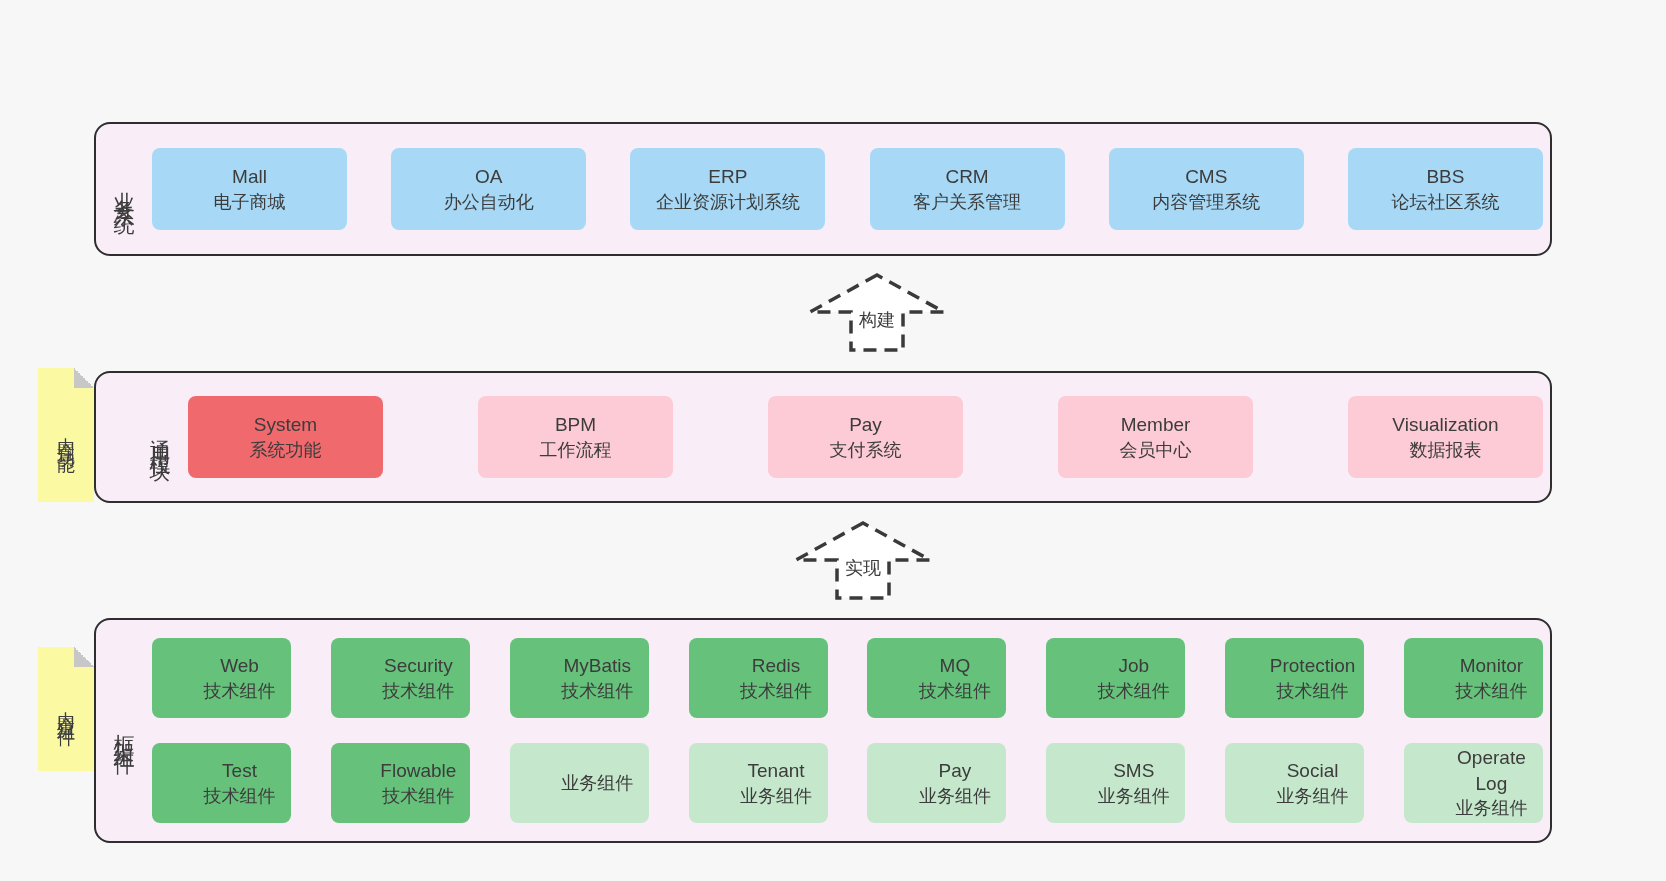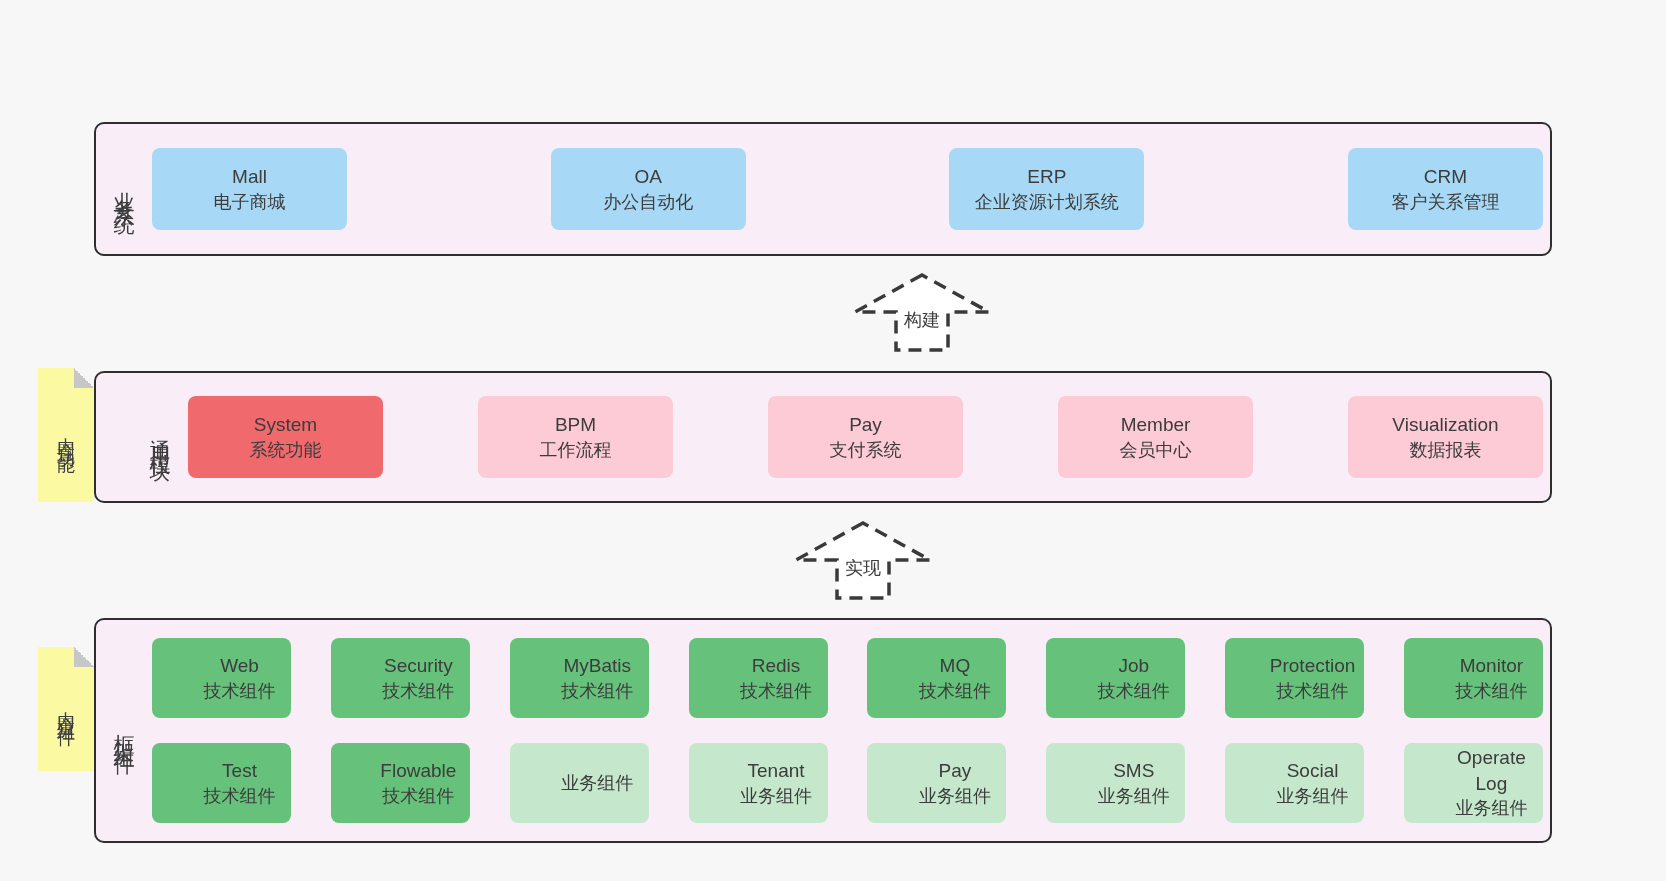--- a/index.html
+++ b/index.html
@@ -54,21 +54,21 @@
   #note-builtin-features { top: 368px; height: 134px; }
   #note-builtin-components { top: 647px; height: 124px; }
 
   
   .panel {
     position: absolute;
     left: 94px;
     width: 1458px;
     background: var(--panel-bg);
     border: 2px solid var(--panel-border);
-    border-radius: 10px;
+    border-radius: 16px;
     display: flex;
     z-index: 1;
   }
   #panel-business  { top: 122px; height: 134px; }
   #panel-modules   { top: 371px; height: 132px; padding-left: 36px; }
   #panel-framework { top: 618px; height: 225px; }
 
   .side-label {
     width: 56px;
     display: flex;
@@ -111,21 +111,21 @@
   .v-green      { background: var(--green); }
   .v-lightgreen { background: var(--lightgreen); }
 
   
   .arrow {
     position: absolute;
     width: 142px;
     height: 81px;
     z-index: 1;
   }
-  #arrow-build     { left: 851px; top: 272px; }
+  #arrow-build     { left: 806px; top: 272px; }
   #arrow-implement { left: 792px; top: 520px; }
   .arrow svg { display: block; width: 100%; height: 100%; }
   .arrow path {
     fill: #ffffff;
     stroke: var(--arrow);
     stroke-width: 3.5;
     stroke-dasharray: 13 8;
     stroke-linejoin: miter;
   }
   .arrow .arrow-label {
@@ -167,20 +167,28 @@
             <div class="bdesc">办公自动化</div>
           </div>
           <div class="box v-blue">
             <div class="bname">ERP</div>
             <div class="bdesc">企业资源计划系统</div>
           </div>
           <div class="box v-blue">
             <div class="bname">CRM</div>
             <div class="bdesc">客户关系管理</div>
           </div>
+          <div class="box v-blue">
+            <div class="bname">CMS</div>
+            <div class="bdesc">内容管理系统</div>
+          </div>
+          <div class="box v-blue">
+            <div class="bname">BBS</div>
+            <div class="bdesc">论坛社区系统</div>
+          </div>
         </div>
       </div>
   </div>
 
   <div class="arrow" id="arrow-build">
     <svg viewBox="0 0 142 81">
       <path d="M71,3 L4,40 L45,40 L45,78 L97,78 L97,40 L138,40 Z"></path>
     </svg>
     <span class="arrow-label">构建</span>
   </div>

